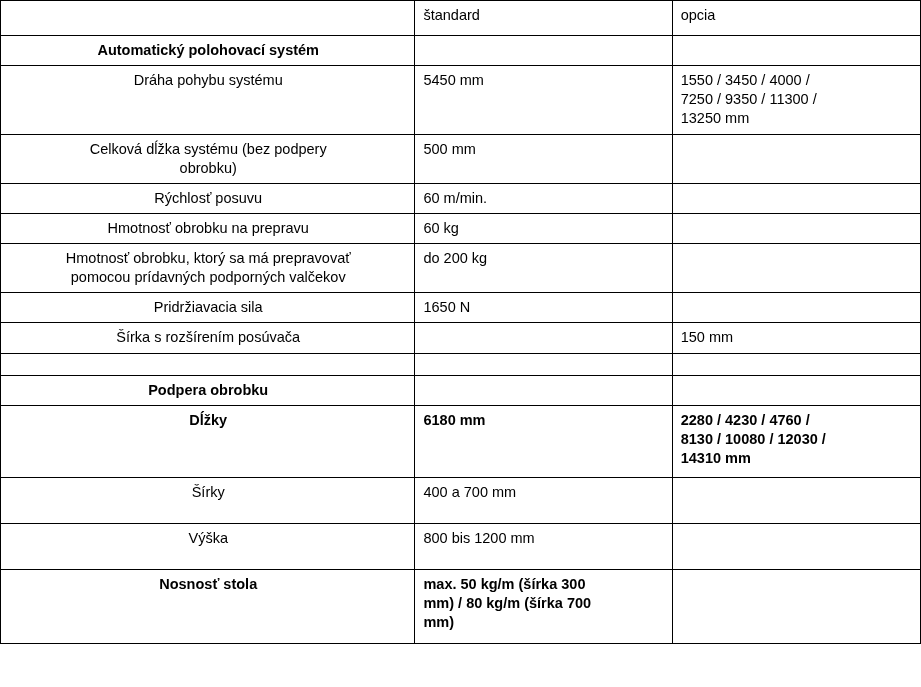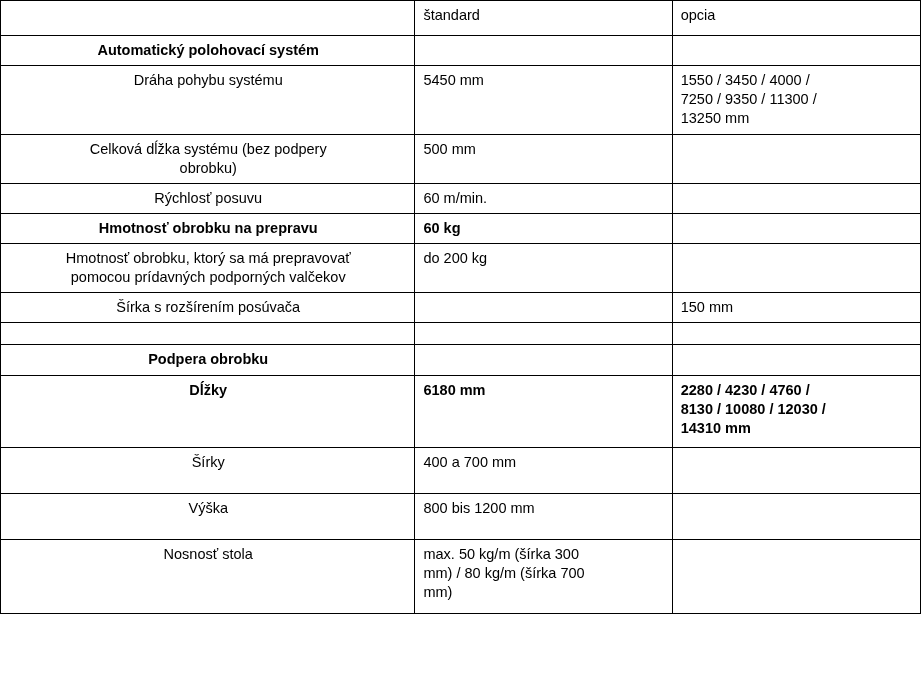--- a/index.html
+++ b/index.html
@@ -67,29 +67,34 @@
         <td class="col-label nowrap-line cell-mid">Celková dĺžka systému (bez podpery
 obrobku)</td>
         <td class="col-standard nowrap-line">500 mm</td>
         <td class="col-option nowrap-line"></td>
       </tr>
       <tr style="height: 28px;">
         <td class="col-label nowrap-line cell-mid">Rýchlosť posuvu</td>
         <td class="col-standard nowrap-line">60 m/min.</td>
         <td class="col-option nowrap-line"></td>
       </tr>
-      <tr style="height: 28px; font-weight: bold;">
+      <tr style="height: 28px;">
         <td class="col-label nowrap-line cell-mid">Hmotnosť obrobku na prepravu</td>
         <td class="col-standard nowrap-line">60 kg</td>
         <td class="col-option nowrap-line"></td>
       </tr>
       <tr style="height: 46px;">
         <td class="col-label nowrap-line cell-mid">Hmotnosť obrobku, ktorý sa má prepravovať
 pomocou prídavných podporných valčekov</td>
         <td class="col-standard nowrap-line">do 200 kg</td>
+        <td class="col-option nowrap-line"></td>
+      </tr>
+      <tr style="height: 28px;">
+        <td class="col-label nowrap-line cell-mid">Pridržiavacia sila</td>
+        <td class="col-standard nowrap-line">1650 N</td>
         <td class="col-option nowrap-line"></td>
       </tr>
       <tr style="height: 28px;">
         <td class="col-label nowrap-line cell-mid">Šírka s rozšírením posúvača</td>
         <td class="col-standard nowrap-line"></td>
         <td class="col-option nowrap-line">150 mm</td>
       </tr>
       <tr style="height: 22px;">
         <td class="col-label nowrap-line"></td>
         <td class="col-standard nowrap-line"></td>
@@ -110,21 +115,21 @@
       <tr style="height: 46px;">
         <td class="col-label nowrap-line cell-mid">Šírky</td>
         <td class="col-standard nowrap-line">400 a 700 mm</td>
         <td class="col-option nowrap-line"></td>
       </tr>
       <tr style="height: 46px;">
         <td class="col-label nowrap-line cell-mid">Výška</td>
         <td class="col-standard nowrap-line">800 bis 1200 mm</td>
         <td class="col-option nowrap-line"></td>
       </tr>
-      <tr style="height: 74px;">
+      <tr style="height: 74px; font-weight: bold;">
         <td class="col-label nowrap-line cell-mid">Nosnosť stola</td>
         <td class="col-standard nowrap-line">max. 50 kg/m (šírka 300
 mm) / 80 kg/m (šírka 700
 mm)</td>
         <td class="col-option nowrap-line"></td>
       </tr>
     </tbody>
 </table>
 
 </body></html>

